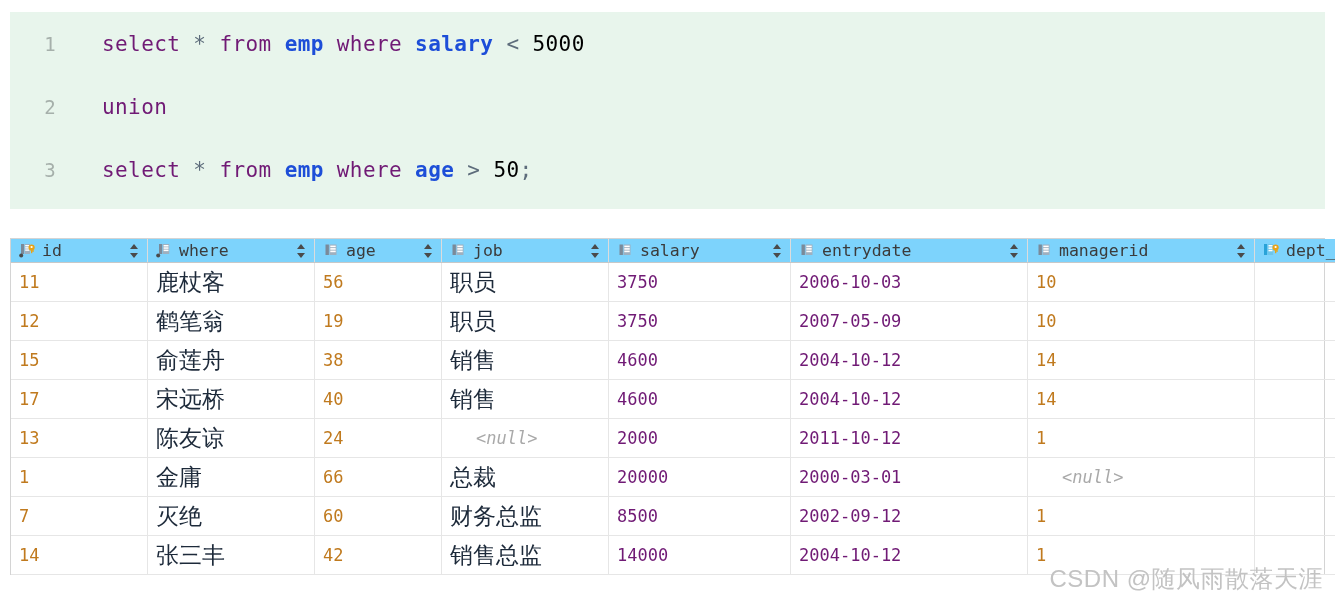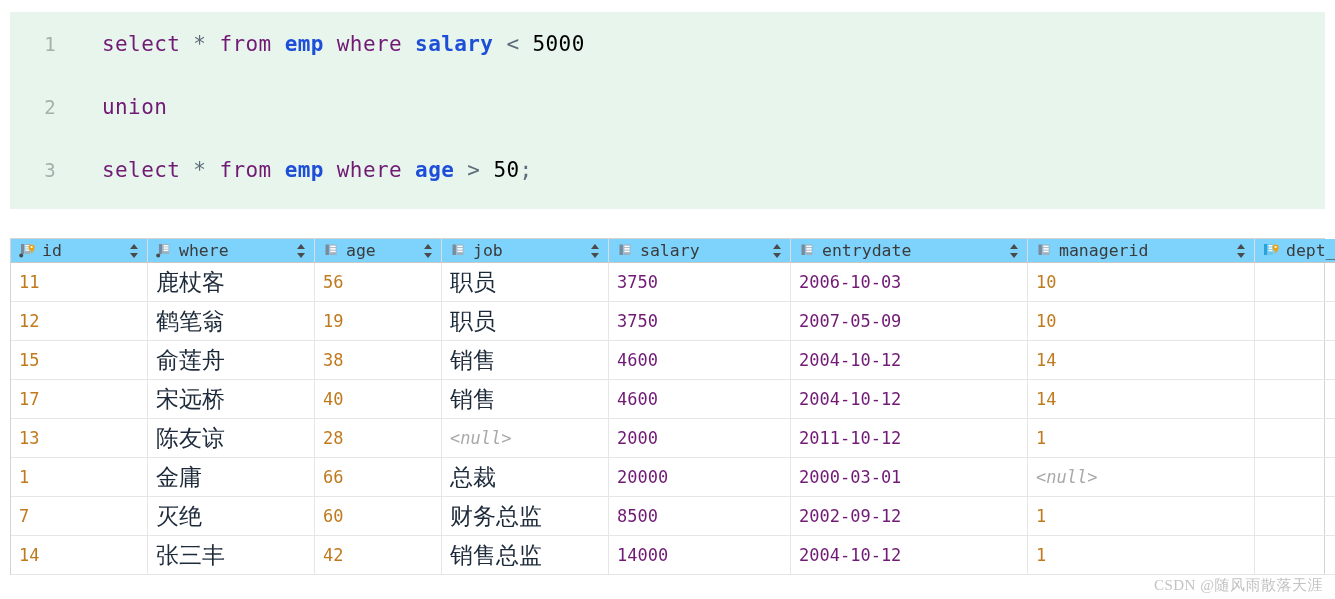--- a/index.html
+++ b/index.html
@@ -147,30 +147,31 @@
   .v-key { color: #c07a1e; }
   .v-plain { color: #701a75; }
   .v-cn {
     color: #1d2a3a;
     font-family: "DejaVu Sans", "Liberation Sans", sans-serif;
     font-size: 23px;
   }
   .v-null {
     color: #a9a9a9;
     font-style: italic;
+    margin-left: 26px;
   }
 
   
   #watermark {
     position: absolute;
     right: 12px;
     bottom: 4px;
     color: #c3c3c3;
-    font-size: 15px;
-    font-family: Liberation Serif, serif;
+    font-size: 24px;
+    font-family: Liberation Sans, sans-serif;
     letter-spacing: 0.5px;
     pointer-events: none;
     white-space: nowrap;
   }
 </style>
 </head>
 <body>
 
 <div id="sql-editor">
   <div>
@@ -360,21 +361,21 @@
           <td class="num-cell"><span class="v-key">40</span></td>
           <td class="txt-cell"><span class="v-cn">销售</span></td>
           <td class="num-cell"><span class="v-plain">4600</span></td>
           <td class="txt-cell"><span class="v-plain">2004-10-12</span></td>
           <td class="num-cell"><span class="v-key">14</span></td>
           <td class="num-cell"></td>
         </tr>
         <tr>
           <td class="num-cell"><span class="v-key">13</span></td>
           <td class="txt-cell"><span class="v-cn">陈友谅</span></td>
-          <td class="num-cell"><span class="v-key">28</span></td>
+          <td class="num-cell"><span class="v-key">24</span></td>
           <td class="txt-cell"><span class="v-null">&lt;null&gt;</span></td>
           <td class="num-cell"><span class="v-plain">2000</span></td>
           <td class="txt-cell"><span class="v-plain">2011-10-12</span></td>
           <td class="num-cell"><span class="v-key">1</span></td>
           <td class="num-cell"></td>
         </tr>
         <tr>
           <td class="num-cell"><span class="v-key">1</span></td>
           <td class="txt-cell"><span class="v-cn">金庸</span></td>
           <td class="num-cell"><span class="v-key">66</span></td>

